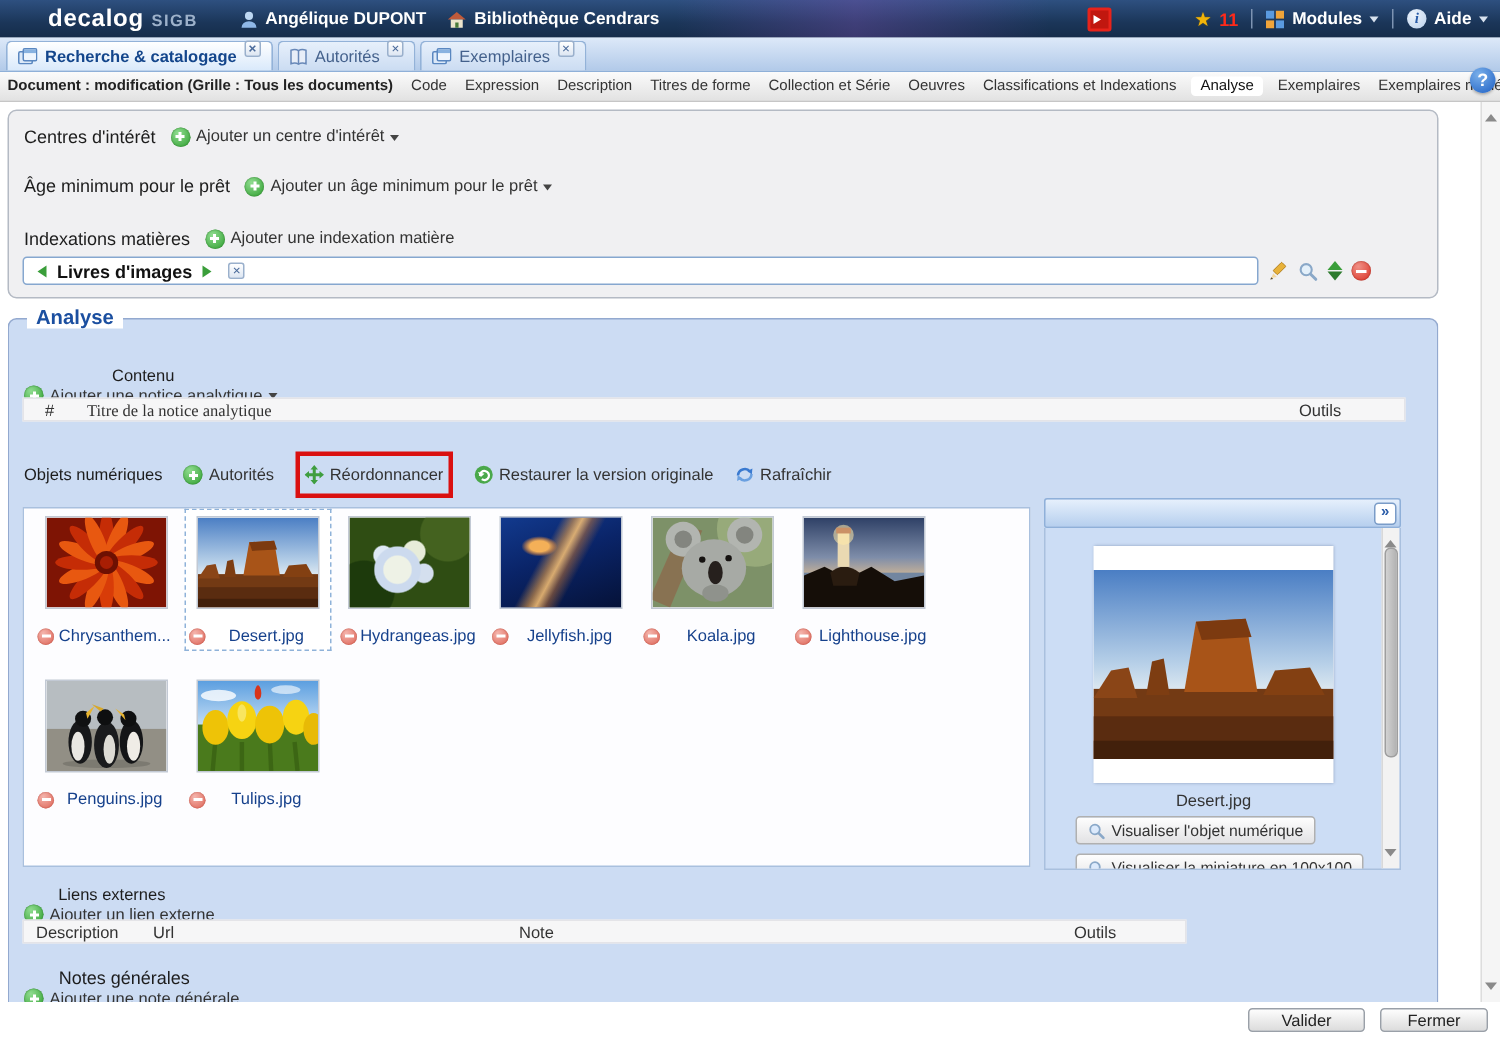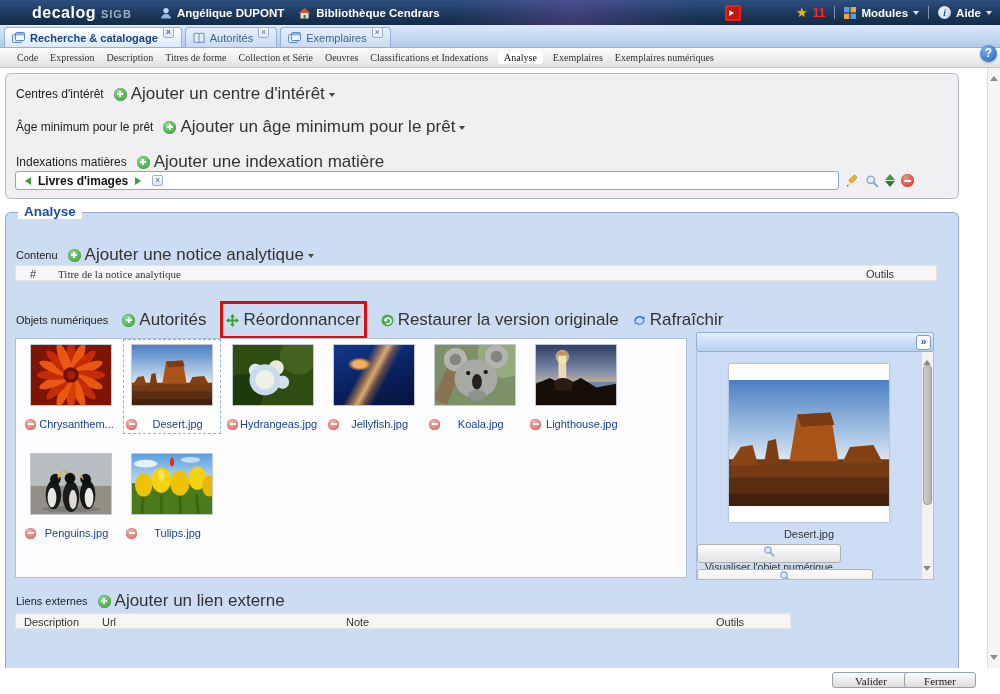--- a/index.html
+++ b/index.html
@@ -44,36 +44,36 @@
         background:radial-gradient(circle at 35% 28%,#7ab0ea,#1d5fc4);color:#fff;font-weight:bold;font-size:12px;
         text-align:center;line-height:17px;box-shadow:0 1px 2px rgba(0,0,0,.3);}
   .help-btn::before{content:"?";}
 
   
   .docstrip{position:absolute;top:48px;left:0;width:100%;height:20px;box-sizing:border-box;
             background:linear-gradient(#fbfbfb,#e2e2e2);border-bottom:1px solid #c6c6c6;
             display:flex;align-items:center;padding:0 5px;font-size:10px;overflow:hidden;}
   .dtitle{font-weight:bold;color:#222;white-space:nowrap;}
   .dnav{display:flex;gap:8px;margin-left:10px;white-space:nowrap;}
-  .dnav span{color:#333;padding:1px 2px;font-family:Liberation Serif, serif;}
+  .dnav span{color:#333;padding:1px 2px;}
   .dnav span.active{background:#fff;border-radius:3px;padding:1px 6px;color:#111;}
 
   
   .main{position:absolute;top:68px;left:0;width:1000px;height:600px;background:#fff;overflow:hidden;}
   .vscroll{position:absolute;right:0;top:0;width:13px;height:600px;background:#f5f5f5;border-left:1px solid #ddd;box-sizing:border-box;}
   .arr{width:0;height:0;border:4px solid transparent;position:absolute;left:2px;}
   .arr.up{border-bottom:5px solid #8a8a8a;top:4px;}
   .arr.down{border-top:5px solid #8a8a8a;bottom:4px;}
 
   
   .panel1{position:absolute;left:5px;top:5px;width:954px;height:126px;background:#f0f0f2;
           border:1px solid #b4bac4;border-radius:6px;box-sizing:border-box;}
   .frow{position:absolute;left:10px;display:flex;align-items:center;text-align:right;}
   .flabel{font-size:12px;color:#1d1d1d;margin-right:10px;}
-  .action{display:inline-flex;align-items:center;gap:4px;color:#333;font-size:17px;}
+  .action{display:inline-flex;align-items:center;gap:4px;color:#333;font-size:11px;}
   .icplus{width:13px;height:13px;border-radius:50%;position:relative;flex:0 0 13px;
           background:radial-gradient(circle at 35% 28%,#8fdc8f,#2f9e2f);box-shadow:inset 0 0 1px #1c6e1c;}
   .icplus::before,.icplus::after{content:"";position:absolute;background:#fff;left:3.5px;top:5.5px;width:6px;height:2px;}
   .icplus::after{transform:rotate(90deg);}
   .inputrow{position:absolute;top:95px;left:9px;display:flex;align-items:center;gap:6px;}
   .valbox{display:flex;align-items:center;background:#fff;border:1px solid #86a7cf;border-radius:3px;
           height:19px;width:824px;box-sizing:border-box;padding:0 5px;gap:7px;}
   .tl{width:0;height:0;border:4px solid transparent;border-right:6px solid #3a9e3a;}
   .tr{width:0;height:0;border:4px solid transparent;border-left:6px solid #3a9e3a;}
   .vtext{font-weight:bold;font-size:12px;color:#111;}
@@ -85,21 +85,21 @@
   .sort-ic b.u{border-bottom:6px solid #3a9e3a;}
   .sort-ic b.d{border-top:6px solid #2d7a2d;}
   .minus-ic{width:13px;height:13px;border-radius:50%;position:relative;
             background:radial-gradient(circle at 35% 28%,#f09086,#d93023);box-shadow:inset 0 0 1px #8a1408;}
   .minus-ic::before{content:"";position:absolute;left:3px;top:5.5px;width:7px;height:2px;background:#fff;}
 
   
   .panel2{position:absolute;left:5px;top:144px;width:954px;height:456px;background:#ccdcf3;
           border:1px solid #93a9cf;border-bottom:none;border-radius:6px 6px 0 0;box-sizing:border-box;}
   .legend{position:absolute;top:-9px;left:12px;background:#fff;padding:0 6px;font-size:13.5px;font-weight:bold;color:#1b4fa0;}
-  .prow{position:absolute;left:10px;display:flex;align-items:center;}
+  .prow{position:absolute;left:10px;display:flex;align-items:center;flex-direction:column;}
   .thead{position:absolute;background:#f6f6f7;border:1px solid #e4e4e8;box-sizing:border-box;height:16px;
          font-size:11px;color:#333;}
   .thead span{position:absolute;top:2px;}
 
   .objets-row{position:absolute;left:10px;top:88px;display:flex;align-items:center;gap:14px;}
   .act-reorder{position:relative;padding:9px 6px;display:inline-flex;}
   .redbox{position:absolute;inset:0;border:3px solid #da1010;pointer-events:none;}
 
   
   .thumbs{position:absolute;left:9px;top:125px;width:672px;height:240px;background:#fdfdff;
@@ -139,33 +139,33 @@
   .pv-body{position:relative;height:228px;background:#ccddf5;border:1px solid #a9c0de;border-top:none;
            box-sizing:border-box;overflow:hidden;}
   .pv-scroll{position:absolute;top:0;right:0;width:12px;height:100%;background:#f2f2f2;border-left:1px solid #d8d8d8;box-sizing:border-box;}
   .pv-scroll .arr{left:1px;}
   .pv-thumbbar{position:absolute;top:13px;right:1px;width:9px;height:140px;border-radius:4px;
            background:linear-gradient(90deg,#d2d2d2,#b2b2b2);border:1px solid #9e9e9e;box-sizing:border-box;}
   .pv-imgbox{position:absolute;left:32px;top:12px;width:160px;height:158px;background:#fff;
            box-shadow:0 0 2px rgba(60,80,120,.45);}
   .pv-imgbox svg{position:absolute;left:0;top:16px;width:160px;height:126px;}
   .pv-caption{position:absolute;left:32px;top:176px;width:160px;text-align:center;color:#333;font-size:11px;}
-  .pv-btn{position:absolute;left:0;height:19px;display:inline-flex;align-items:center;gap:4px;
+  .pv-btn{position:absolute;left:20px;height:19px;display:inline-flex;align-items:center;gap:4px;
           background:linear-gradient(#fefefe,#e2e2e4);border:1px solid #b0b0b0;border-radius:3px;
-          padding:0 7px;font-size:10.5px;color:#333;box-sizing:border-box;white-space:nowrap;flex-direction:column;}
+          padding:0 7px;font-size:10.5px;color:#333;box-sizing:border-box;white-space:nowrap;}
   .pv-btn1{top:192px;}
   .pv-btn2{top:217px;text-decoration:underline;}
 
   
   .bottombar{position:absolute;top:668px;left:0;width:1000px;height:26px;background:#fff;}
   .fbtn{position:absolute;top:4px;height:16px;background:linear-gradient(#fdfdfd,#dcdcdc);
         border:1px solid #9aa0a8;border-radius:3px;box-sizing:border-box;font-size:11px;color:#222;
-        text-align:center;line-height:16px;font-family:Liberation Serif, serif;}
+        text-align:center;line-height:16px;}
   .fbtn.validate{right:90px;width:78px;}
-  .fbtn.close{right:24px;width:72px;}
+  .fbtn.close{right:8px;width:72px;}
 
   .mag-svg,.icon-svg{display:inline-flex;}
 </style>
 </head>
 <body>
 
 <div class="hdr" data-interactable="false">
   <span class="logo" data-interactable="false">
     <b data-interactable="false">decalog</b>
       <i data-interactable="false">SIGB</i>
@@ -247,20 +247,21 @@
           <rect x="4" y="1" width="8" height="2.4" fill="#88b2e0"></rect>
         </svg>
       </span>
     <span data-interactable="false">Exemplaires</span>
     <span class="xbox" data-interactable="true"></span>
   </span>
 </div>
 <span class="help-btn" data-interactable="true"></span>
 
 <div class="docstrip" data-interactable="false">
+  <span class="dtitle" data-interactable="false">Document : modification (Grille : Tous les documents)</span>
   <span class="dnav" data-interactable="false">
     <span data-interactable="true">Code</span>
     <span data-interactable="true">Expression</span>
     <span data-interactable="true">Description</span>
     <span data-interactable="true">Titres de forme</span>
     <span data-interactable="true">Collection et Série</span>
     <span data-interactable="true">Oeuvres</span>
     <span data-interactable="true">Classifications et Indexations</span>
     <span class="active" data-interactable="true">Analyse</span>
     <span data-interactable="true">Exemplaires</span>
@@ -621,20 +622,27 @@
         <span data-interactable="false">Ajouter un lien externe</span>
       </span>
     </div>
     <div class="thead" style="top:400px;left:9px;width:776px;" data-interactable="false">
       <span style="left:8px;" data-interactable="false">Description</span>
       <span style="left:86px;" data-interactable="false">Url</span>
       <span style="left:330px;" data-interactable="false">Note</span>
       <span style="left:700px;" data-interactable="false">Outils</span>
     </div>
 
+    <div class="prow" style="top:432px;" data-interactable="false">
+      <span class="flabel" data-interactable="false">Notes générales</span>
+      <span class="action" data-interactable="true">
+        <span class="icplus" data-interactable="false"></span>
+        <span data-interactable="false">Ajouter une note générale</span>
+      </span>
+    </div>
   </div>
 
   <div class="vscroll" data-interactable="true">
     <span class="arr up" data-interactable="true"></span>
     <span class="arr down" data-interactable="true"></span>
   </div>
 </div>
 
 <div class="bottombar" data-interactable="false">
   <span class="fbtn validate" data-interactable="true">Valider</span>

